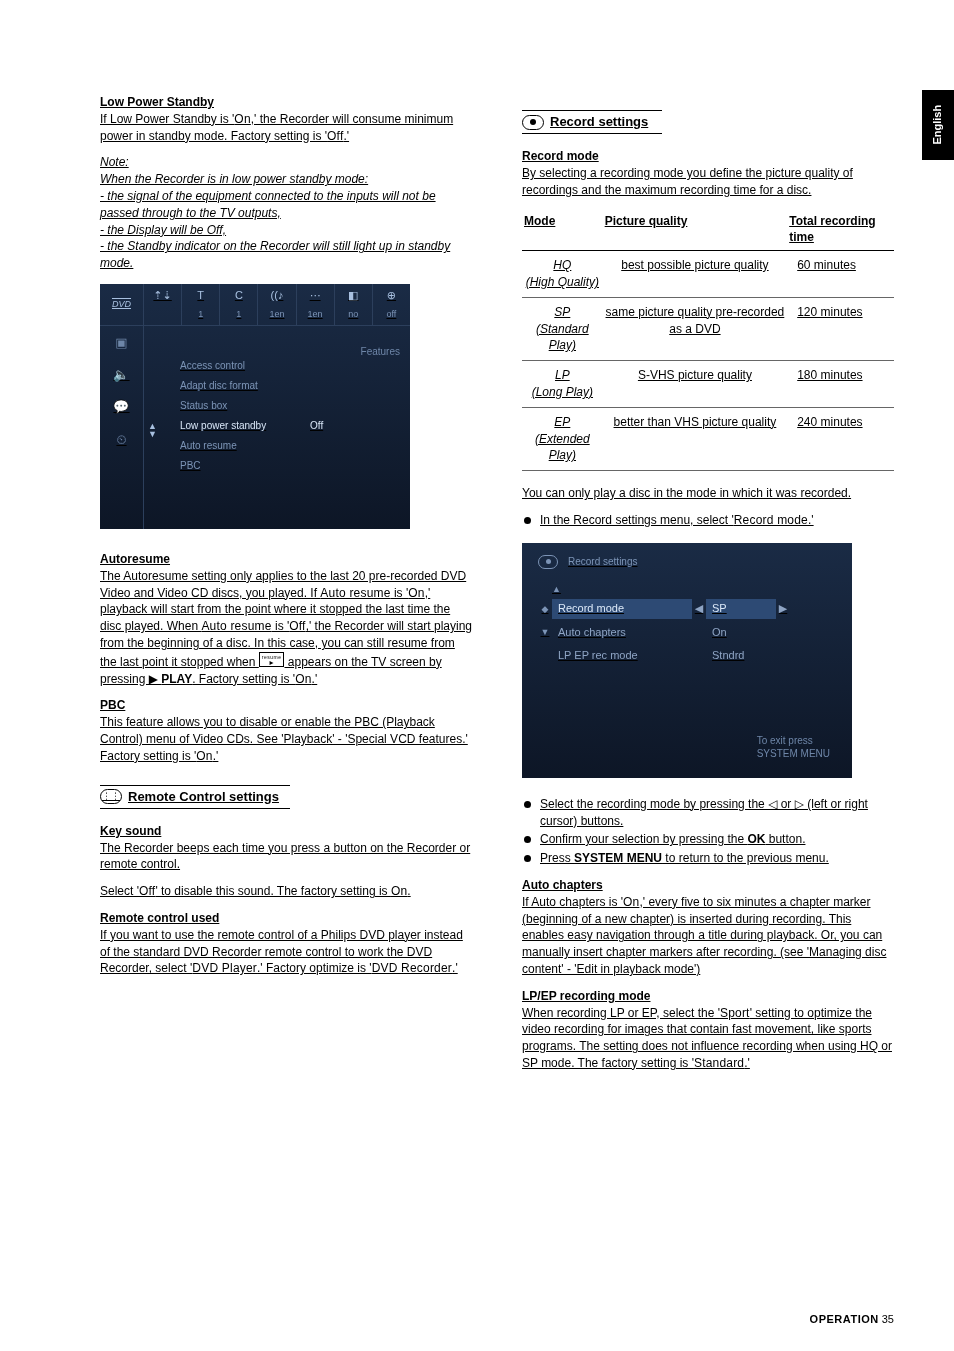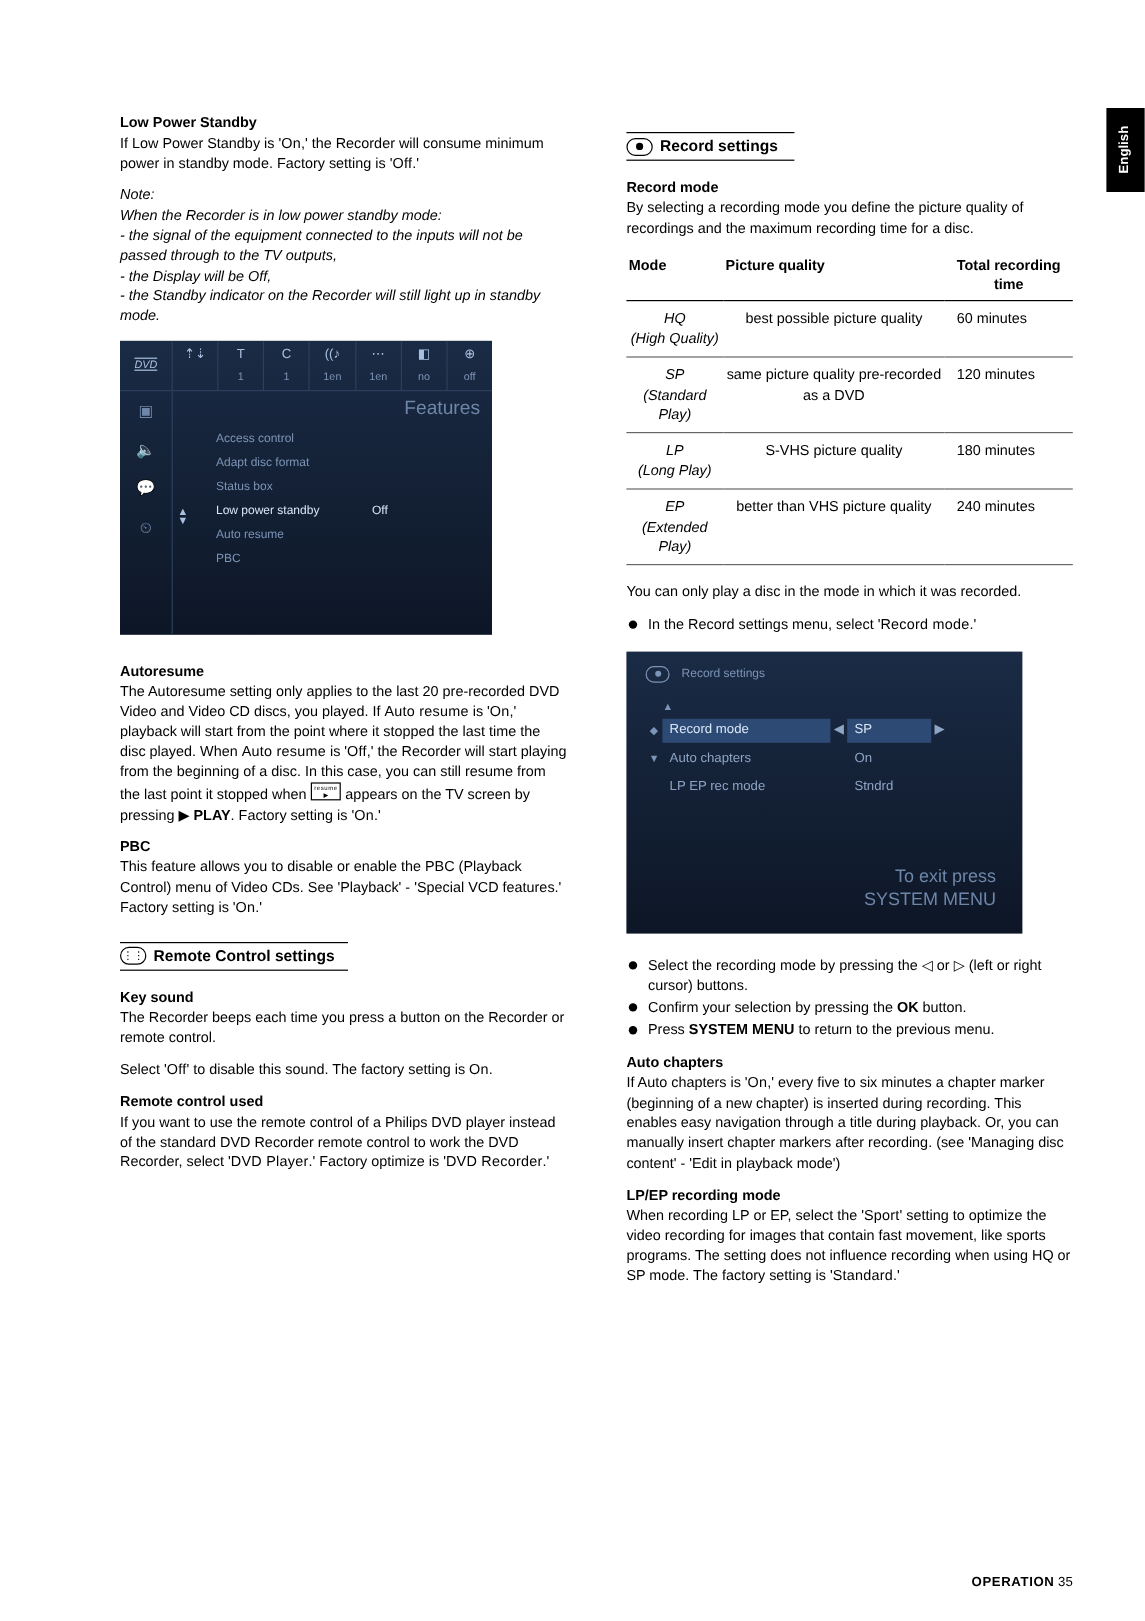--- a/index.html
+++ b/index.html
@@ -28,20 +28,21 @@
     align-items: center;
     justify-content: center;
   }
   .side-tab span {
     transform: rotate(-90deg);
     white-space: nowrap;
   }
   .columns {
     display: flex;
     gap: 50px;
+    text-decoration: underline;
   }
   .col {
     flex: 1;
     min-width: 0;
   }
   h3 { font-size: 12px; font-weight: bold; margin-top: 4px; }
   p { margin-bottom: 10px; }
   .note { font-style: italic; }
   .section-divider { border: none; border-top: 1px solid #000; margin: 20px 0 2px 0; }
   .section-head {
@@ -102,21 +103,21 @@
   .ui-side {
     width: 44px;
     border-right: 1px solid #2c3f5c;
     display: flex; flex-direction: column; align-items: center;
     padding-top: 8px;
     gap: 14px;
     font-size: 13px;
     color: #6e86a8;
   }
   .ui-main { flex: 1; position: relative; padding: 6px 10px 6px 16px; }
-  .ui-features { position: absolute; top: 4px; right: 10px; color: #6e86a8; font-size: 16px; }
+  .ui-features { position: absolute; top: 19px; right: 10px; color: #6e86a8; font-size: 10px; }
   .ui-list { margin-top: 24px; }
   .ui-row { display: flex; padding: 3px 0; font-size: 10px; color: #7c94b6; margin-left: 20px; }
   .ui-row.active { color: #d8e6f7; }
   .ui-row .lbl { width: 130px; }
   .ui-row .val { flex: 1; }
   .ui-arrows { position: absolute; left: 4px; top: 96px; color: #a8c0e0; font-size: 9px; display: flex; flex-direction: column; gap: 0; line-height: 8px;}
 
   .ui-shot2 {
     width: 330px;
     height: 235px;
@@ -134,36 +135,36 @@
   }
   .ui2-head .ricon::after { content:""; width:5px; height:5px; background:#7c94b6; border-radius:50%; }
   .ui2-arrow { font-size: 9px; color: #7c94b6; margin-left: 14px; margin-bottom: 2px; }
   .ui2-row { display: flex; align-items: center; padding: 2px 0; font-size: 11px; }
   .ui2-row .lead { width: 14px; text-align: center; color: #7c94b6; font-size: 9px;}
   .ui2-row .lbl { width: 140px; padding: 2px 6px; }
   .ui2-row .pre { width: 14px; text-align: center; }
   .ui2-row .val { width: 70px; padding: 2px 6px; }
   .ui2-row .post { width: 14px; text-align: center; }
   .ui2-row.sel .lbl, .ui2-row.sel .val { background: #2d4a74; color: #dbe8f8; }
-  .ui2-footer { position: absolute; right: 22px; bottom: 18px; color: #6e86a8; font-size: 15px; text-align: right; line-height: 1.3; margin-top: 40px; }
+  .ui2-footer { position: absolute; right: 22px; bottom: 18px; color: #6e86a8; font-size: 10px; text-align: left; line-height: 1.3; margin-top: 40px; }
 
   table.rec-modes {
     width: 100%;
     border-collapse: collapse;
     margin: 10px 0 14px 0;
     font-size: 12px;
   }
   table.rec-modes th {
     text-align: left;
     font-weight: bold;
     border-bottom: 1px solid #000;
     padding: 4px 2px;
     vertical-align: top;
   }
-  table.rec-modes th:last-child { text-align: center; }
+  table.rec-modes th:last-child { text-align: left; }
   table.rec-modes td {
     border-bottom: 0.5px solid #666;
     padding: 6px 2px;
     vertical-align: top;
     text-align: center;
   }
   table.rec-modes td:first-child em { display: block; font-style: italic; }
   table.rec-modes td:last-child { text-align: left; padding-left: 10px; white-space: nowrap;}
   ul.bullets { list-style: none; margin-left: 0; margin-bottom: 10px;}
   ul.bullets li { position: relative; padding-left: 18px; margin-bottom: 2px;}

